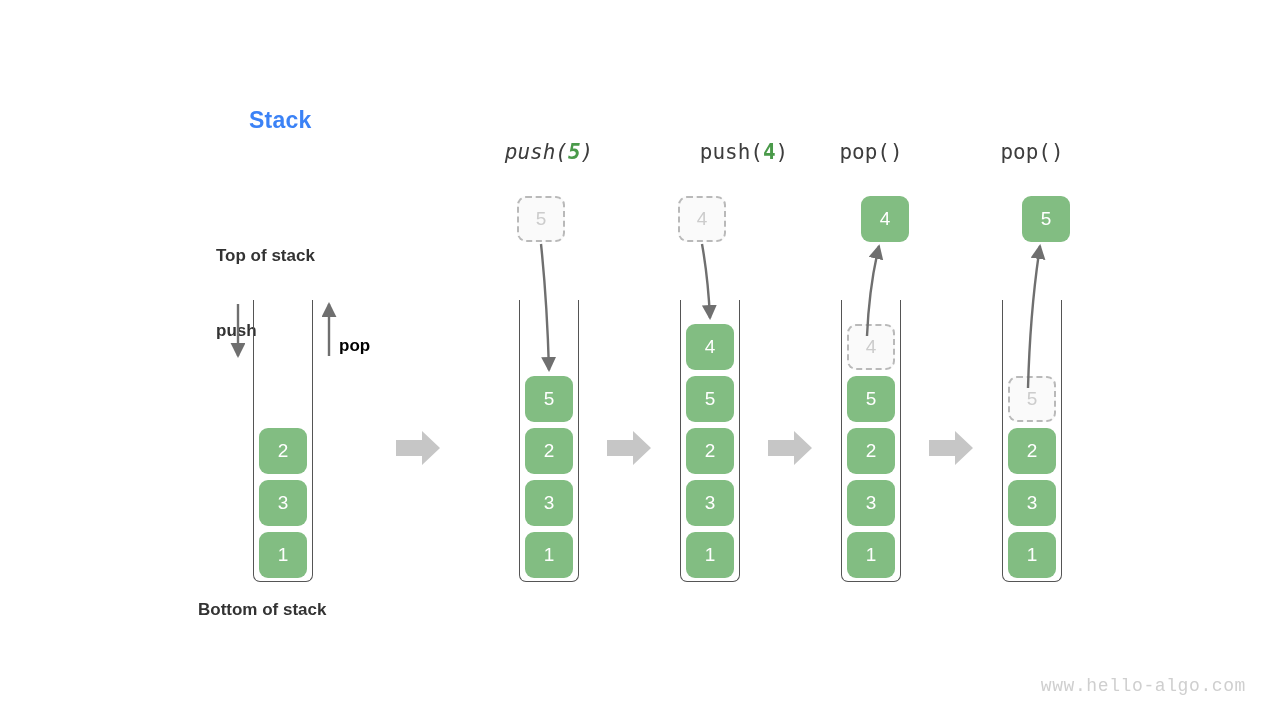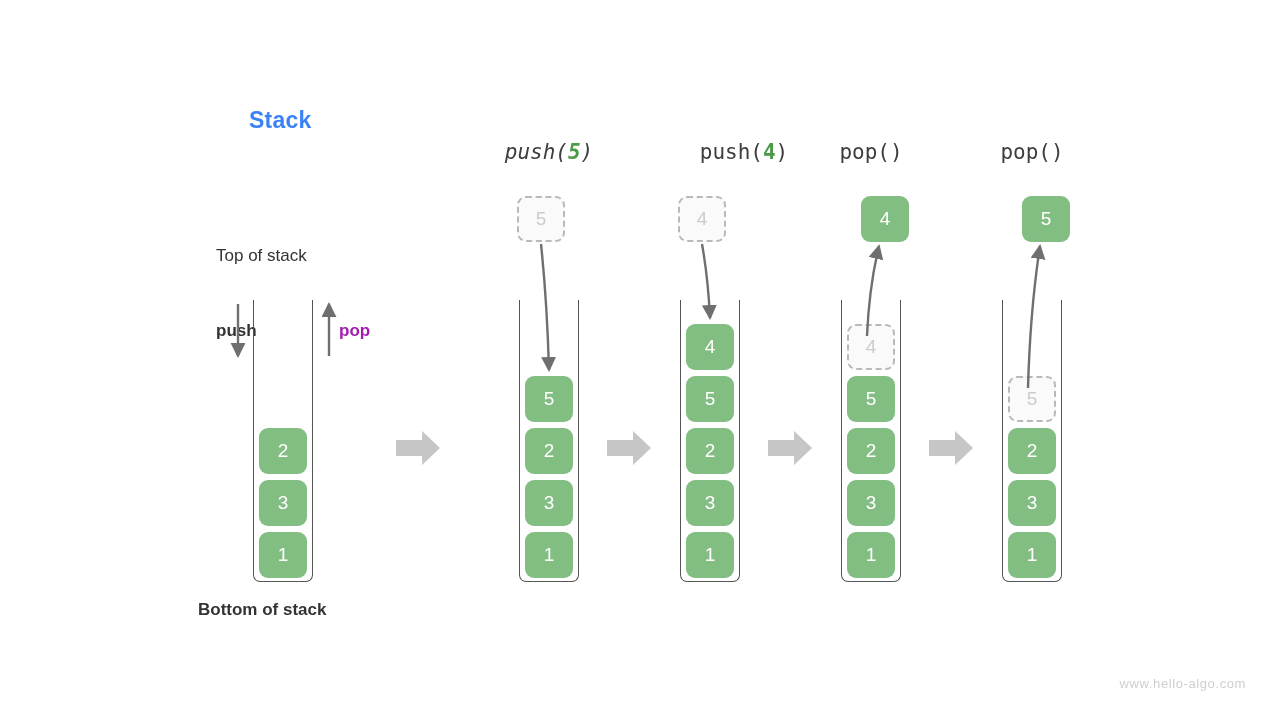--- a/index.html
+++ b/index.html
@@ -26,44 +26,44 @@
     top: 107px;
     font-size: 23px;
     font-weight: bold;
     color: #3b82f6;
     letter-spacing: .2px;
   }
   #top-of-stack-label {
     left: 216px;
     top: 246px;
     font-size: 17px;
-    font-weight: normal;
+    font-weight: bold;
     color: #333333;
   }
   #bottom-of-stack-label {
     left: 198px;
     top: 600px;
     font-size: 17px;
     font-weight: bold;
     color: #333333;
   }
   #push-label {
     left: 169px;
     top: 321px;
     font-size: 17px;
     font-weight: bold;
     color: #333333;
     margin-left: 47px;
   }
   #pop-label {
     left: 339px;
-    top: 321px;
-    font-size: 17px;
-    font-weight: bold;
-    color: #a21caf;
+    top: 336px;
+    font-size: 17px;
+    font-weight: bold;
+    color: #000000;
   }
 
   
   .op-caption {
     position: absolute;
     top: 140px;
     width: 200px;
     text-align: center;
     font-family: "DejaVu Sans Mono", "Liberation Mono", monospace;
     font-size: 21px;
@@ -112,22 +112,22 @@
     position: absolute;
     left: 0; top: 0;
     width: 1280px; height: 720px;
     pointer-events: none;
   }
 
   
   #watermark {
     right: 34px;
     top: 676px;
-    font-family: Liberation Sans, sans-serif;
-    font-size: 13px;
+    font-family: Liberation Mono, monospace;
+    font-size: 18px;
     color: #cfcfcf;
     letter-spacing: .6px;
   }
 </style>
 </head>
 <body>
 
 <div class="abs" id="stack-title">Stack</div>
 
 <div class="abs" id="top-of-stack-label">Top of stack</div>

